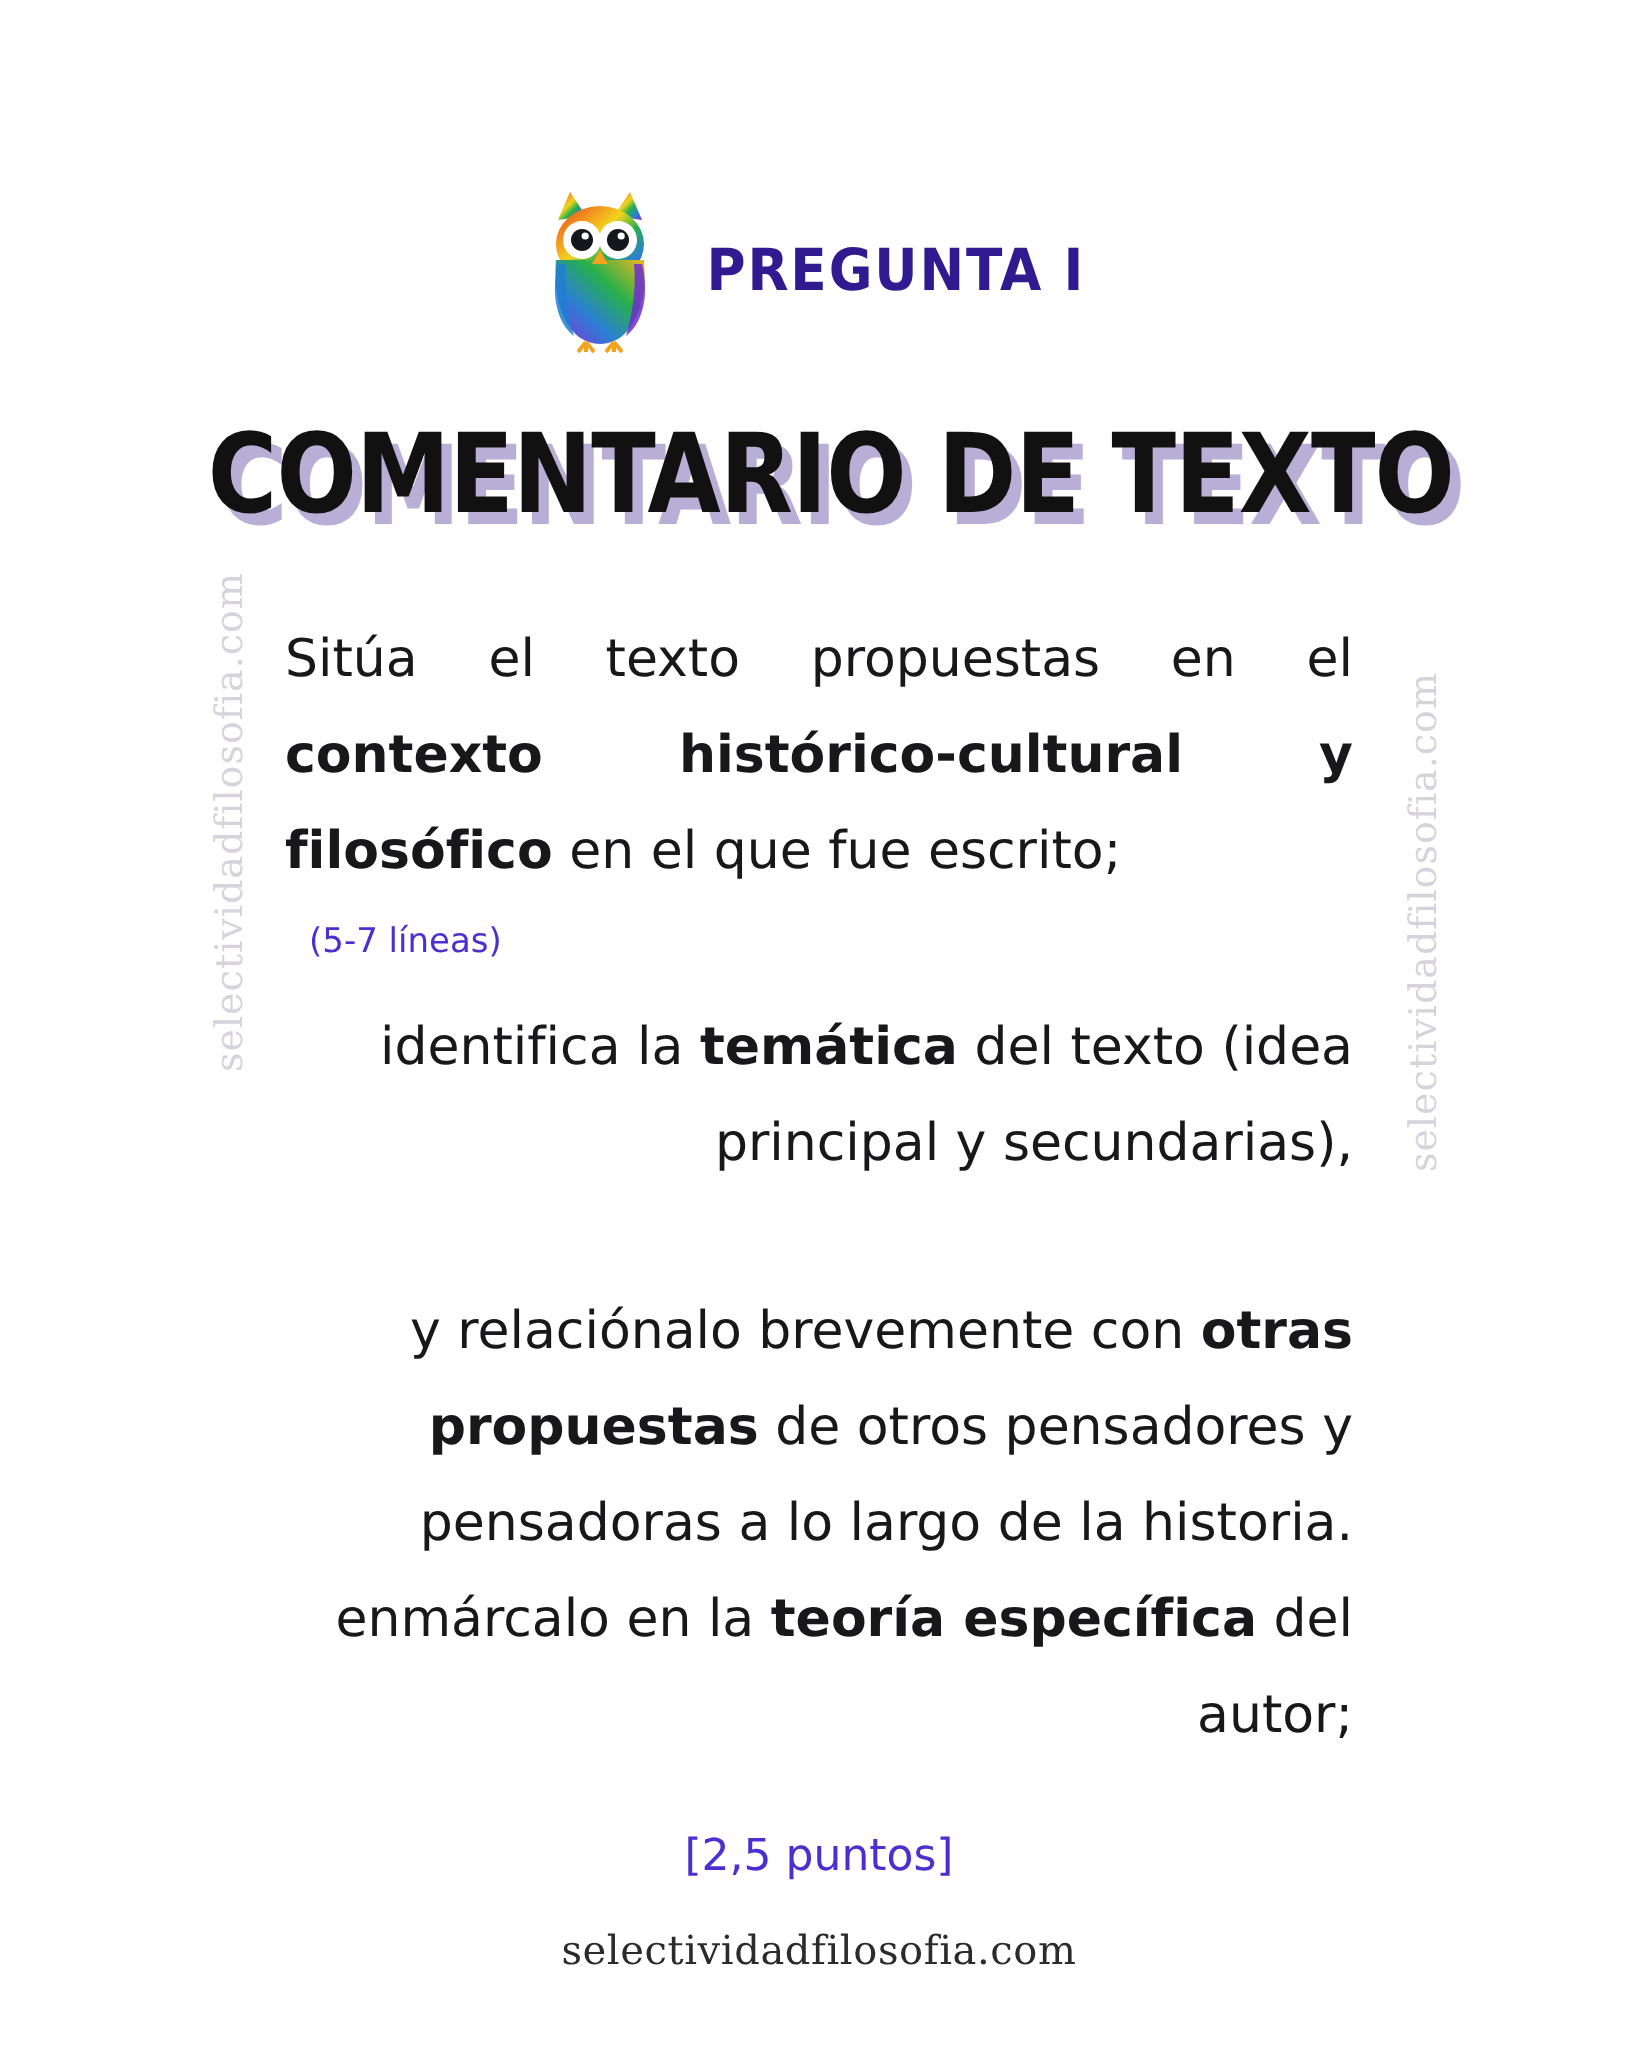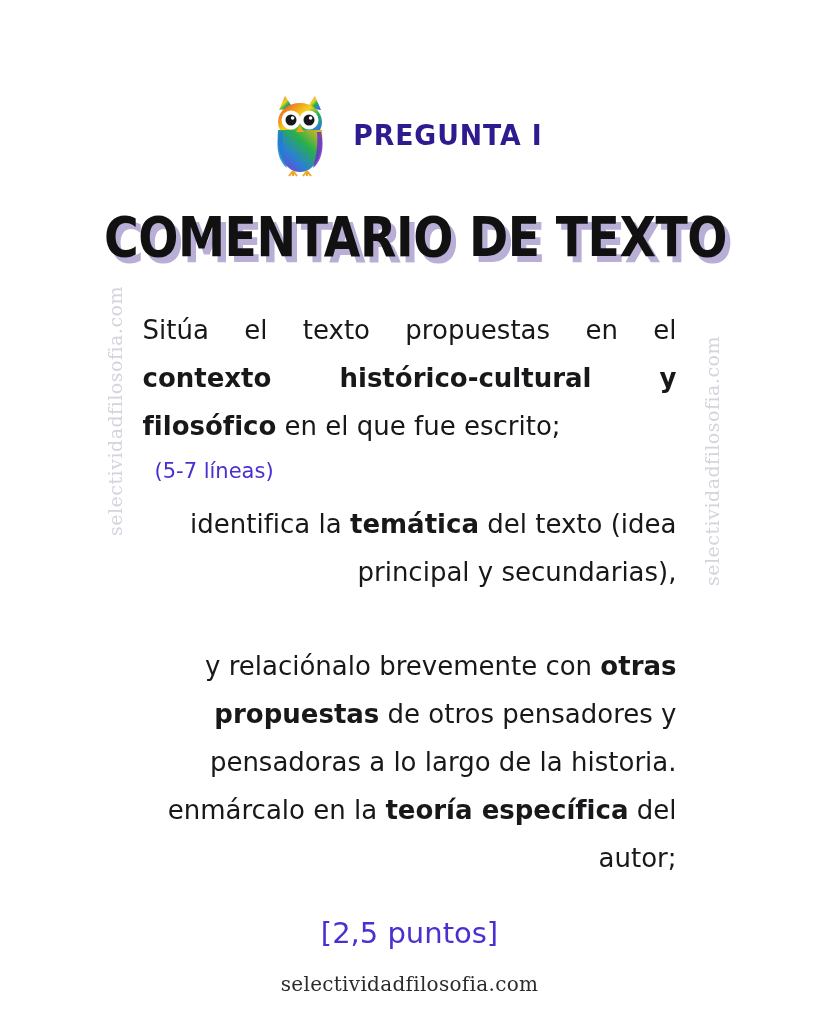--- a/index.html
+++ b/index.html
@@ -109,33 +109,33 @@
   }
   .para {
     text-align: justify;
     text-justify: inter-word;
   }
   .para.last-left { text-align: right; }
   .b { font-weight: bold; }
 
   .lineas {
     font-family: "DejaVu Sans", sans-serif;
-    font-size: 21px;
+    font-size: 17px;
     color: #4b2fd0;
     padding-left: 12px;
     line-height: 42px;
   }
   .gap { height: 46px; }
   .gap-sm { height: 8px; }
 
   .puntos {
     margin-top: 34px;
     text-align: center;
     font-family: "DejaVu Sans", sans-serif;
-    font-size: 29px;
+    font-size: 22px;
     color: #4b2fd0;
     width: 100%;
   }
   .site {
     margin-top: 22px;
     text-align: center;
     width: 100%;
     font-family: "DejaVu Serif", serif;
     font-size: 20px;
     color: #2b2b2b;

